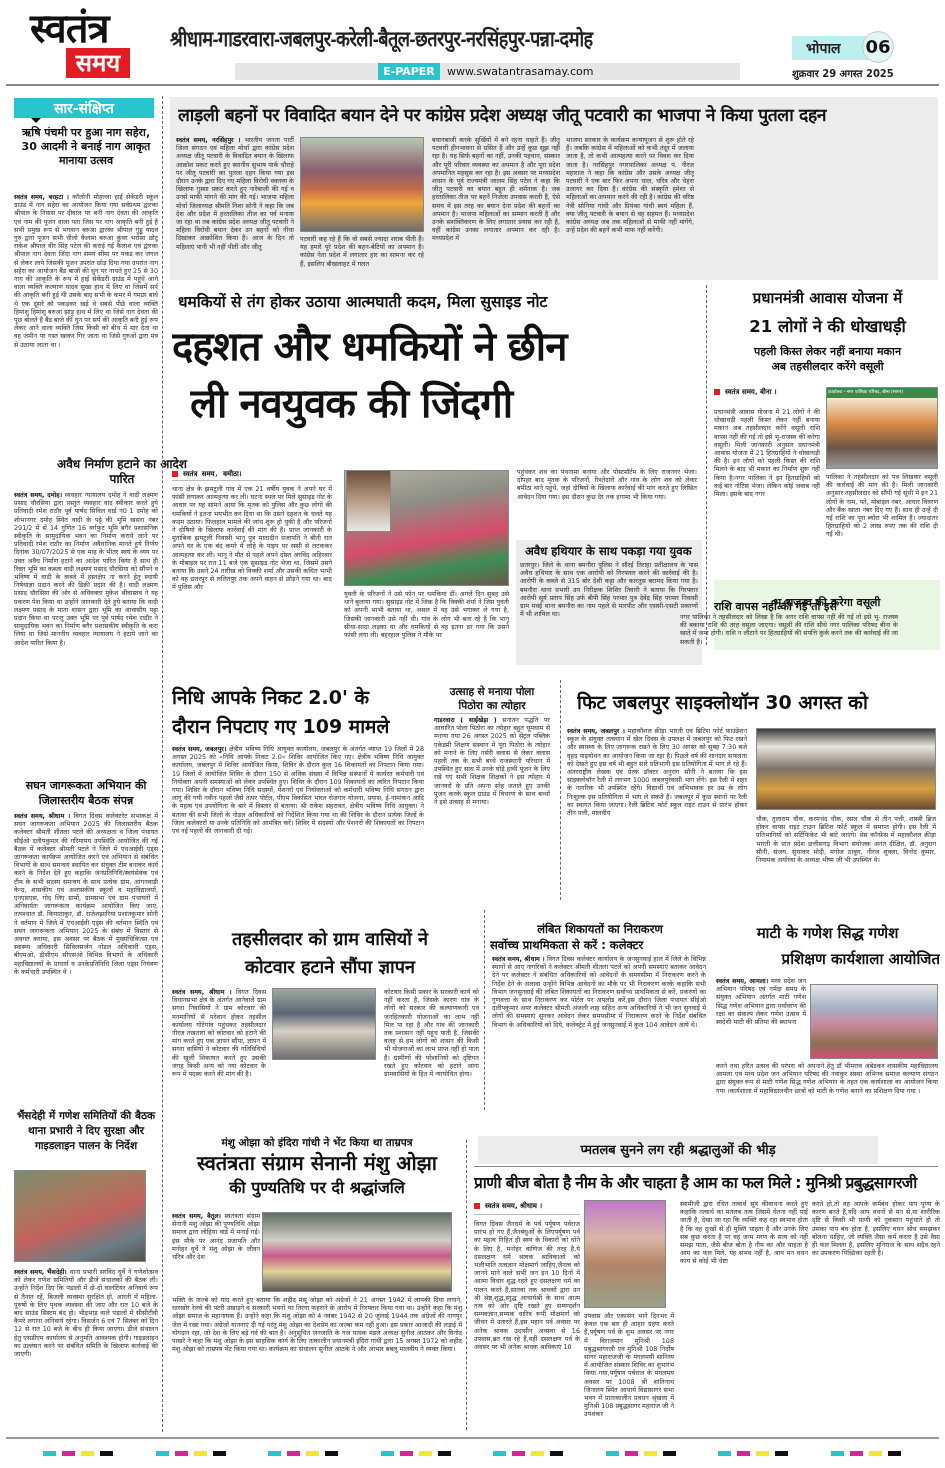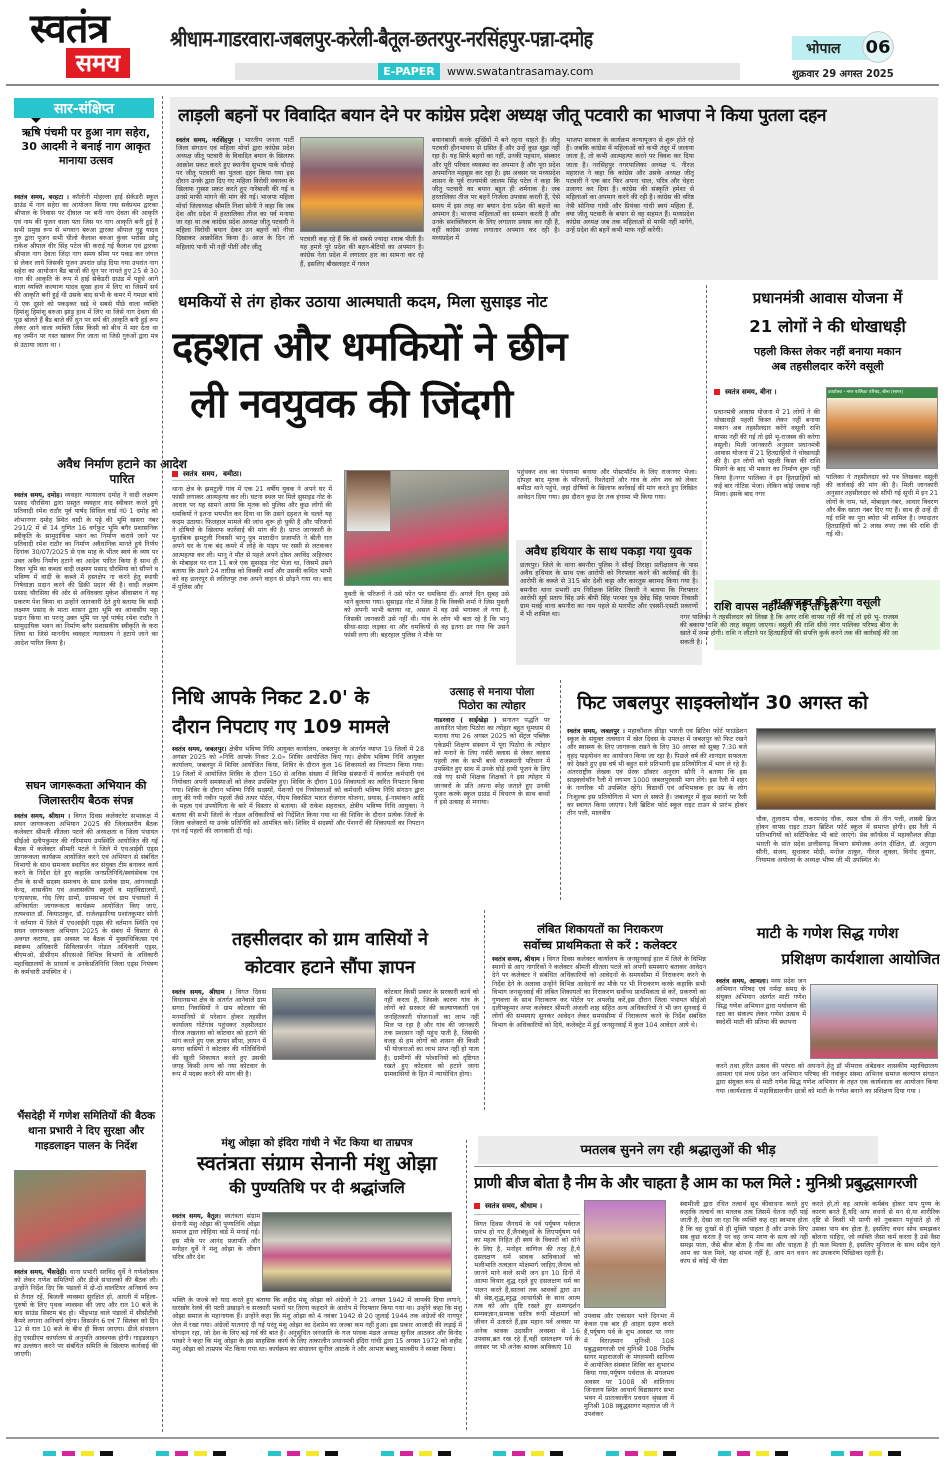--- a/index.html
+++ b/index.html
@@ -155,21 +155,21 @@
 <div class="abs body-text" style="left:172px;top:988px;width:94px;height:128px;">
   <span class="by">स्वतंत्र समय, श्रीधाम ।</span>
   <span>विगत दिवस विधानसभा क्षेत्र के अंतर्गत आनेवाले ग्राम सगरा निवासियों ने ग्राम कोटवार की मनमानियों से परेशान होकर तहसील कार्यालय गोटेगांव पहुंचकर तहसीलदार नीरज तखतारा को कोटवार को हटाने की मांग करते हुए एक ज्ञापन सौंपा, ज्ञापन में सगरा वासियों ने कोटवार की गतिविधियों की खुली शिकायत करते हुए उसकी जगह किसी अन्य को नया कोटवार के रूप में पदस्थ करने की मांग की है।</span>
 </div>
 <div class="abs photo" style="left:272px;top:988px;width:104px;height:72px;background:linear-gradient(180deg,#9fa9a0 0%,#5b6676 35%,#d7d0c4 60%,#6e6e6e 100%);"></div>
 <div class="abs body-text" style="left:384px;top:988px;width:95px;height:128px;">कोटवार किसी प्रकार के सरकारी कार्य को नहीं करता है, जिसके कारण गांव के लोगों को सरकार की कल्याणकारी एवं जनहितकारी योजनाओं का लाभ नहीं मिल पा रहा है और गांव की जानकारी तक प्रशासन नहीं पहुंच पाती है, जिसकी वजह से हम लोगों को शासन की किसी भी योजनाओं का लाभ प्राप्त नहीं हो पाता है। ग्रामीणों की परेशानियों को दृष्टिगत रखते हुए कोटवार को हटाने जाना ग्रामवासियों के हित में न्यायोचित होगा।</div>
 
 <div class="abs vline" style="left:484px;top:910px;height:200px;"></div>
 
 <div class="abs hd" style="left:490px;top:922px;width:220px;font-size:11.5px;line-height:15px;text-align:center;">लंबित शिकायतों का निराकरण</div>
-<div class="abs hd" style="left:490px;top:938px;width:220px;font-size:11.5px;line-height:15px;text-align:center;">सर्वोच्च प्राथमिकता से करें : कलेक्टर</div>
+<div class="abs hd" style="left:490px;top:938px;width:220px;font-size:11.5px;line-height:15px;text-align:left;">सर्वोच्च प्राथमिकता से करें : कलेक्टर</div>
 <div class="abs body-text" style="left:492px;top:955px;width:214px;height:160px;">
   <span class="by">स्वतंत्र समय, श्रीधाम ।</span>
   <span>विगत दिवस कलेक्टर कार्यालय के जनसुनवाई हाल में जिले के विभिन्न स्थानों से आए नागरिकों ने कलेक्टर श्रीमती शीतला पटले को अपनी समस्याएं बताकर आवेदन देने पर कलेक्टर ने संबंधित अधिकारियों को आवेदनों के समयसीमा में निराकरण करने के निर्देश देने के अलावा उन्होंने विभिन्न आवेदनों का मौके पर भी निराकरण करके कहाकि सभी विभाग जनसुनवाई की लंबित शिकायतों का निराकरण सर्वोच्च प्राथमिकता से करें, प्रकरणों का गुणवत्ता के साथ निराकरण कर पोर्टल पर अपलोड करें,इस दौरान जिला पंचायत सीईओ दलीपकुमार अपर कलेक्टर श्रीमती अंजली शाह सहित अन्य अधिकारियों ने भी जन सुनवाई में लोगों की समस्याएं सुनकर आवेदन लेकर समयसीमा में निराकरण करने के निर्देश संबंधित विभाग के अधिकारियों को दिये, कलेक्ट्रेट में हुई जनसुनवाई में कुल 104 आवेदन आये थे।</span>
 </div>
 
 <div class="abs hd" style="left:715px;top:922px;width:225px;font-size:15px;line-height:22px;text-align:center;">माटी के गणेश सिद्ध गणेश</div>
 <div class="abs hd" style="left:715px;top:948px;width:225px;font-size:15px;line-height:22px;text-align:right;">प्रशिक्षण कार्यशाला आयोजित</div>
 <div class="abs body-text" style="left:716px;top:977px;width:90px;height:82px;">
   <span class="by">स्वतंत्र समय, आमला।</span>
   <span>मध्य प्रदेश जन अभियान परिषद एवं नर्मदा समग्र के संयुक्त अभियान अंतर्गत माटी गणेश सिद्ध गणेश अभियान द्वारा पर्यावरण की रक्षा का संकल्प लेकर गणेश उत्सव में स्वदेशी माटी की प्रतिमा की स्थापना</span>

